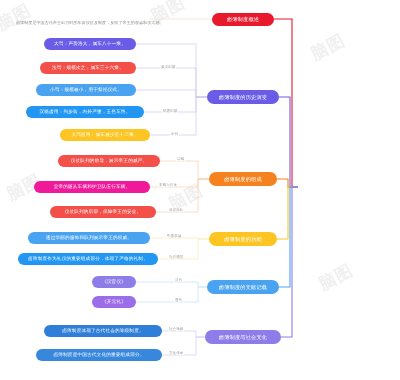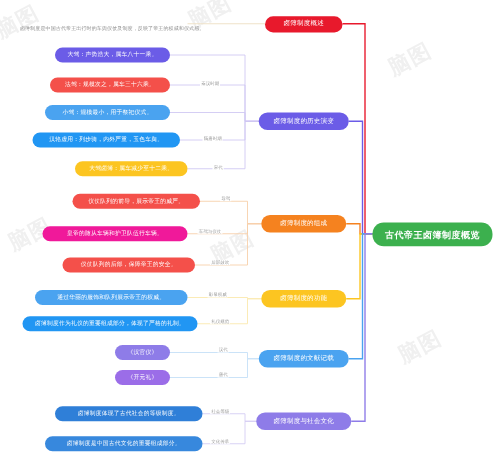--- a/index.html
+++ b/index.html
@@ -77,21 +77,20 @@
 
     <path d="M207 287 L198 287 L198 282 L136 282" stroke="#c3dff7" stroke-width="0.7" fill="none"></path>
     <path d="M207 287 L198 287 L198 302 L136 302" stroke="#c3dff7" stroke-width="0.7" fill="none"></path>
 
     <path d="M205 337 L196 337 L196 331 L162 331" stroke="#d3cbf3" stroke-width="0.7" fill="none"></path>
     <path d="M205 337 L196 337 L196 355 L162 355" stroke="#d3cbf3" stroke-width="0.7" fill="none"></path>
   </svg>
 
   <div class="desc" style="left:16px;top:20px;">卤簿制度是中国古代帝王出行时的车舆仪仗及制度，反映了帝王的权威和仪式感。</div>
 
-  <div class="node root" style="left:298px;top:178px;width:96px;height:19px;background:#3cb04e;">古代帝王卤簿制度概览</div>
 
   <div class="node branch" style="left:212px;top:13px;width:62px;height:13px;background:#e8192c;">卤簿制度概述</div>
 
   <div class="node branch" style="left:207px;top:90px;width:72px;height:14px;background:#6b5ce7;">卤簿制度的历史演变</div>
   <div class="node leaf" style="left:44px;top:38px;width:92px;height:12px;background:#6b5ce7;">大驾：声势浩大，属车八十一乘。</div>
   <div class="node leaf" style="left:40px;top:62px;width:96px;height:12px;background:#f4504a;">法驾：规模次之，属车三十六乘。</div>
   <div class="node leaf" style="left:36px;top:84px;width:100px;height:12px;background:#4aa3f0;">小驾：规模最小，用于祭祀仪式。</div>
   <div class="node leaf" style="left:26px;top:106px;width:118px;height:12px;background:#2196f3;">汉辂虚用：列步骑，内外严重，玉色车舆。</div>
   <div class="node leaf" style="left:60px;top:129px;width:90px;height:12px;background:#fcc521;">大驾卤簿：属车减少至十二乘。</div>
   <div class="edgelabel" style="left:160px;top:65px;">秦汉时期</div>

